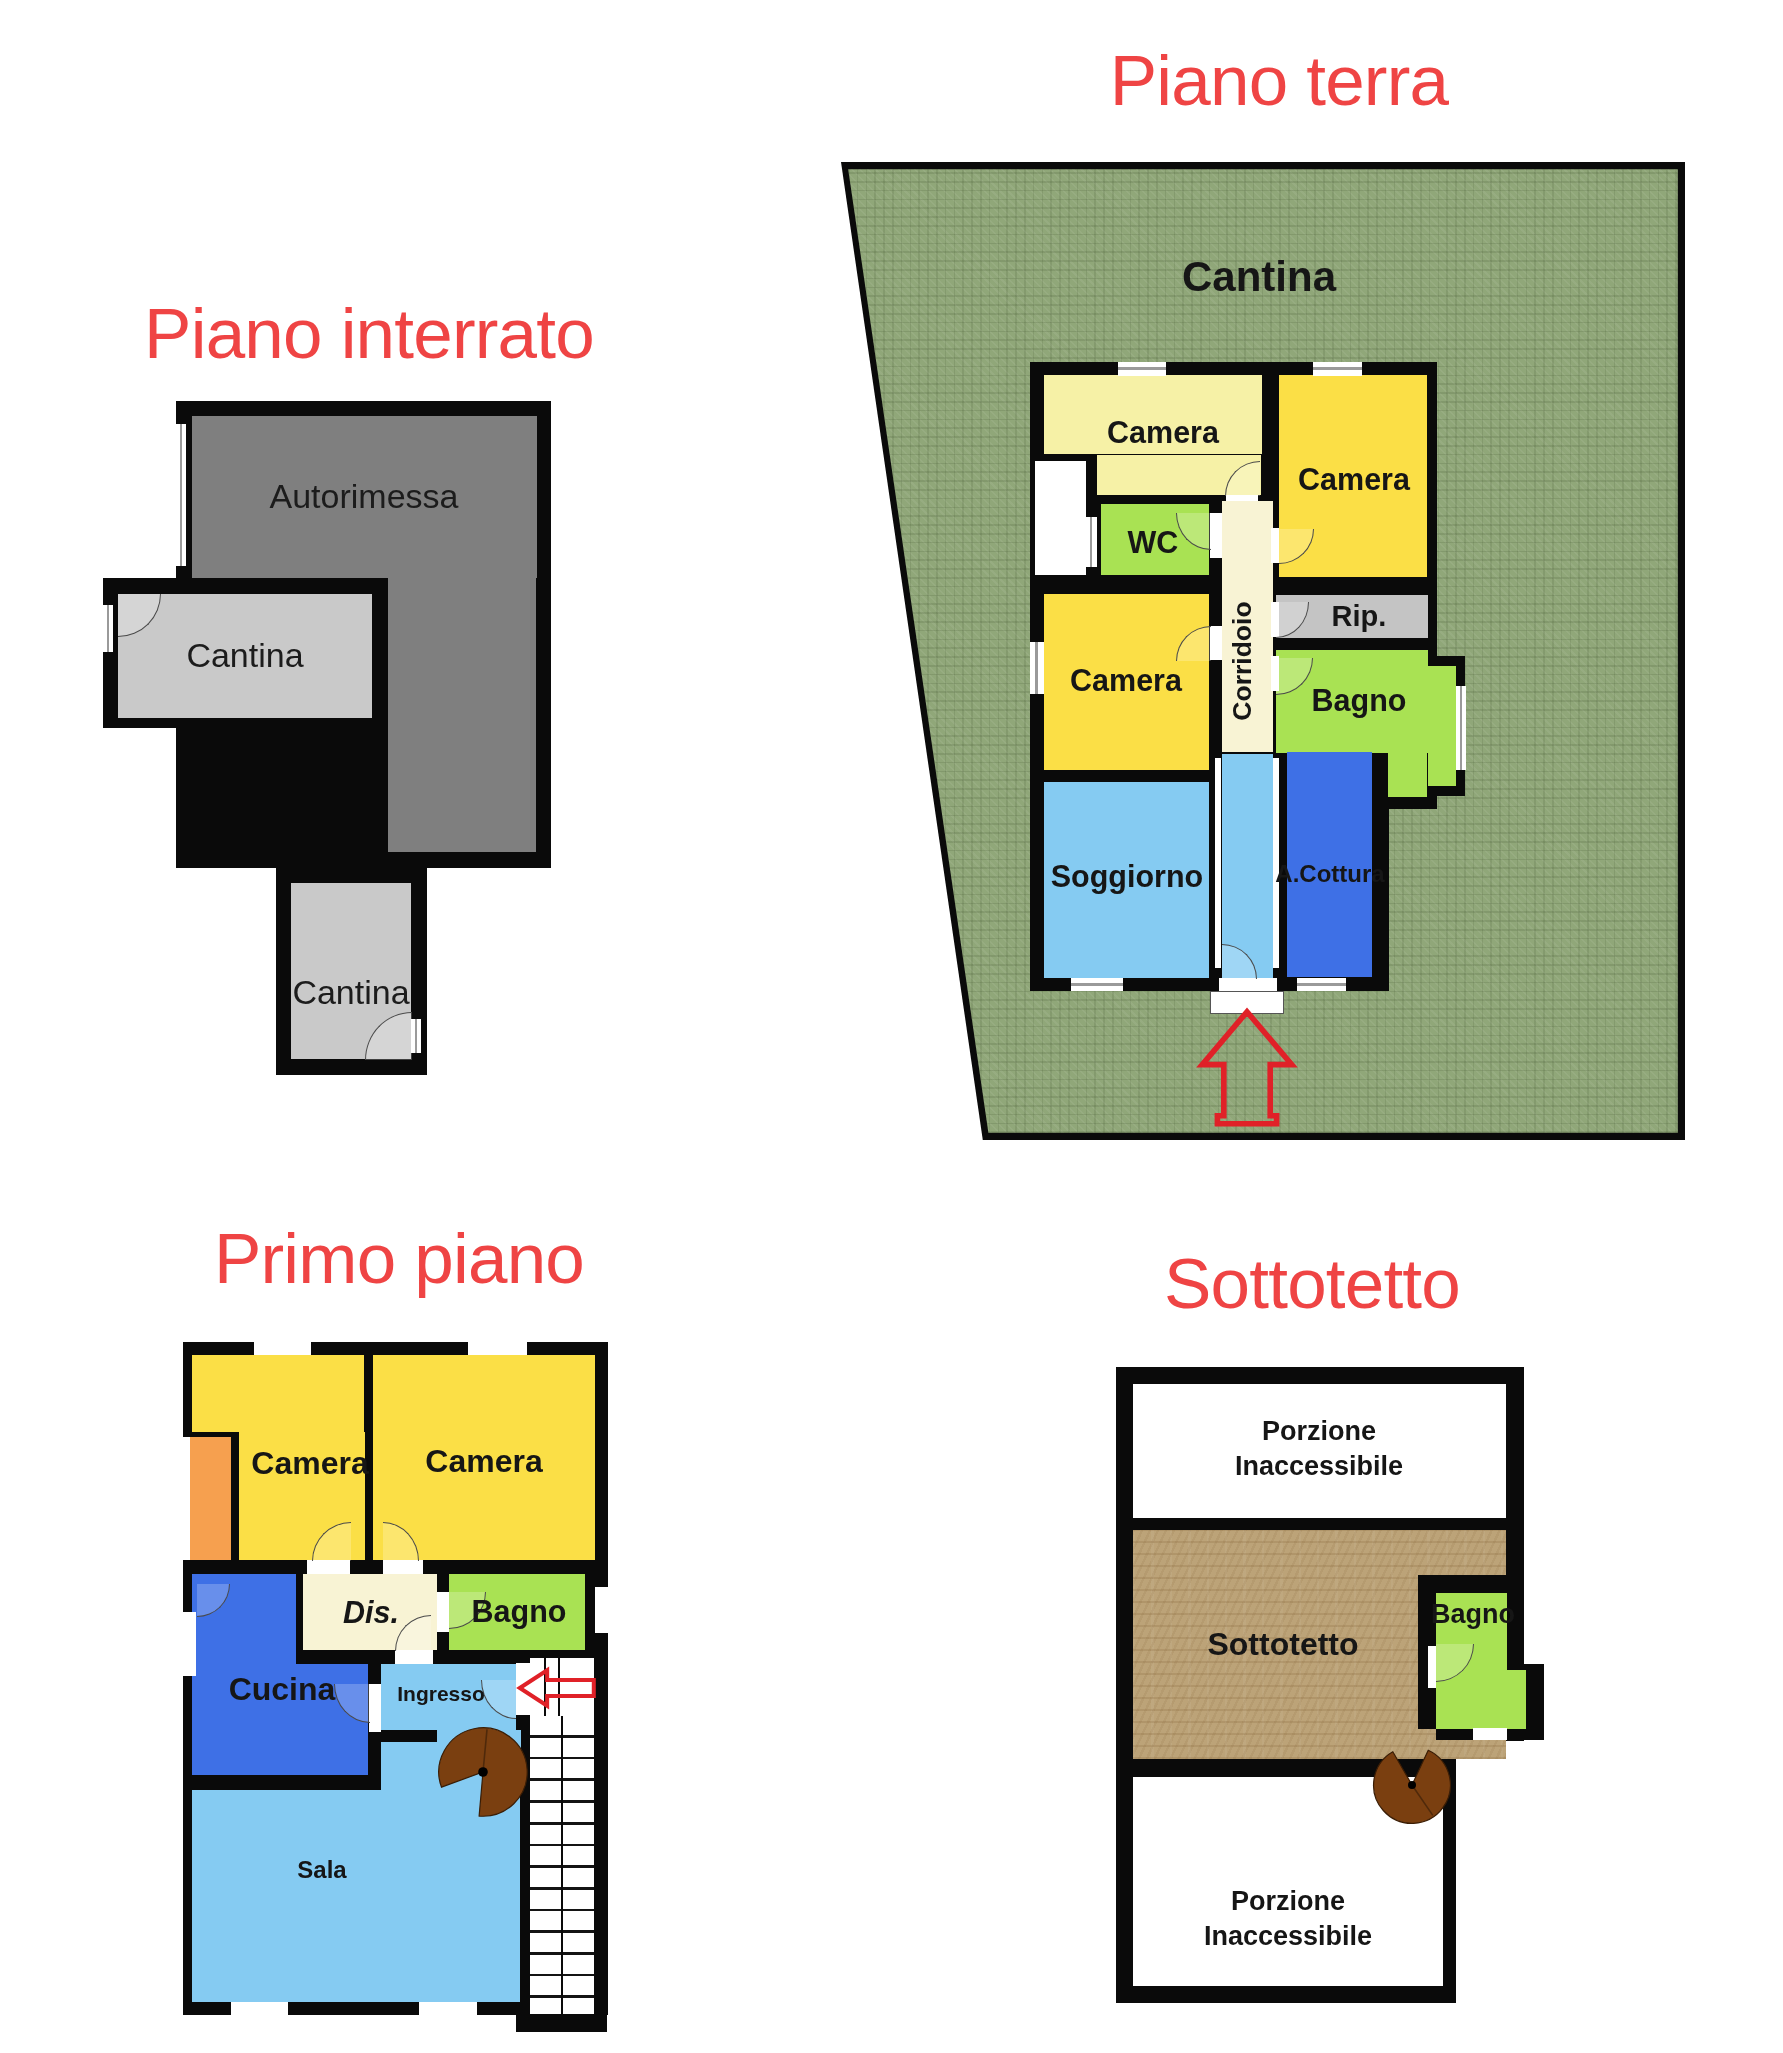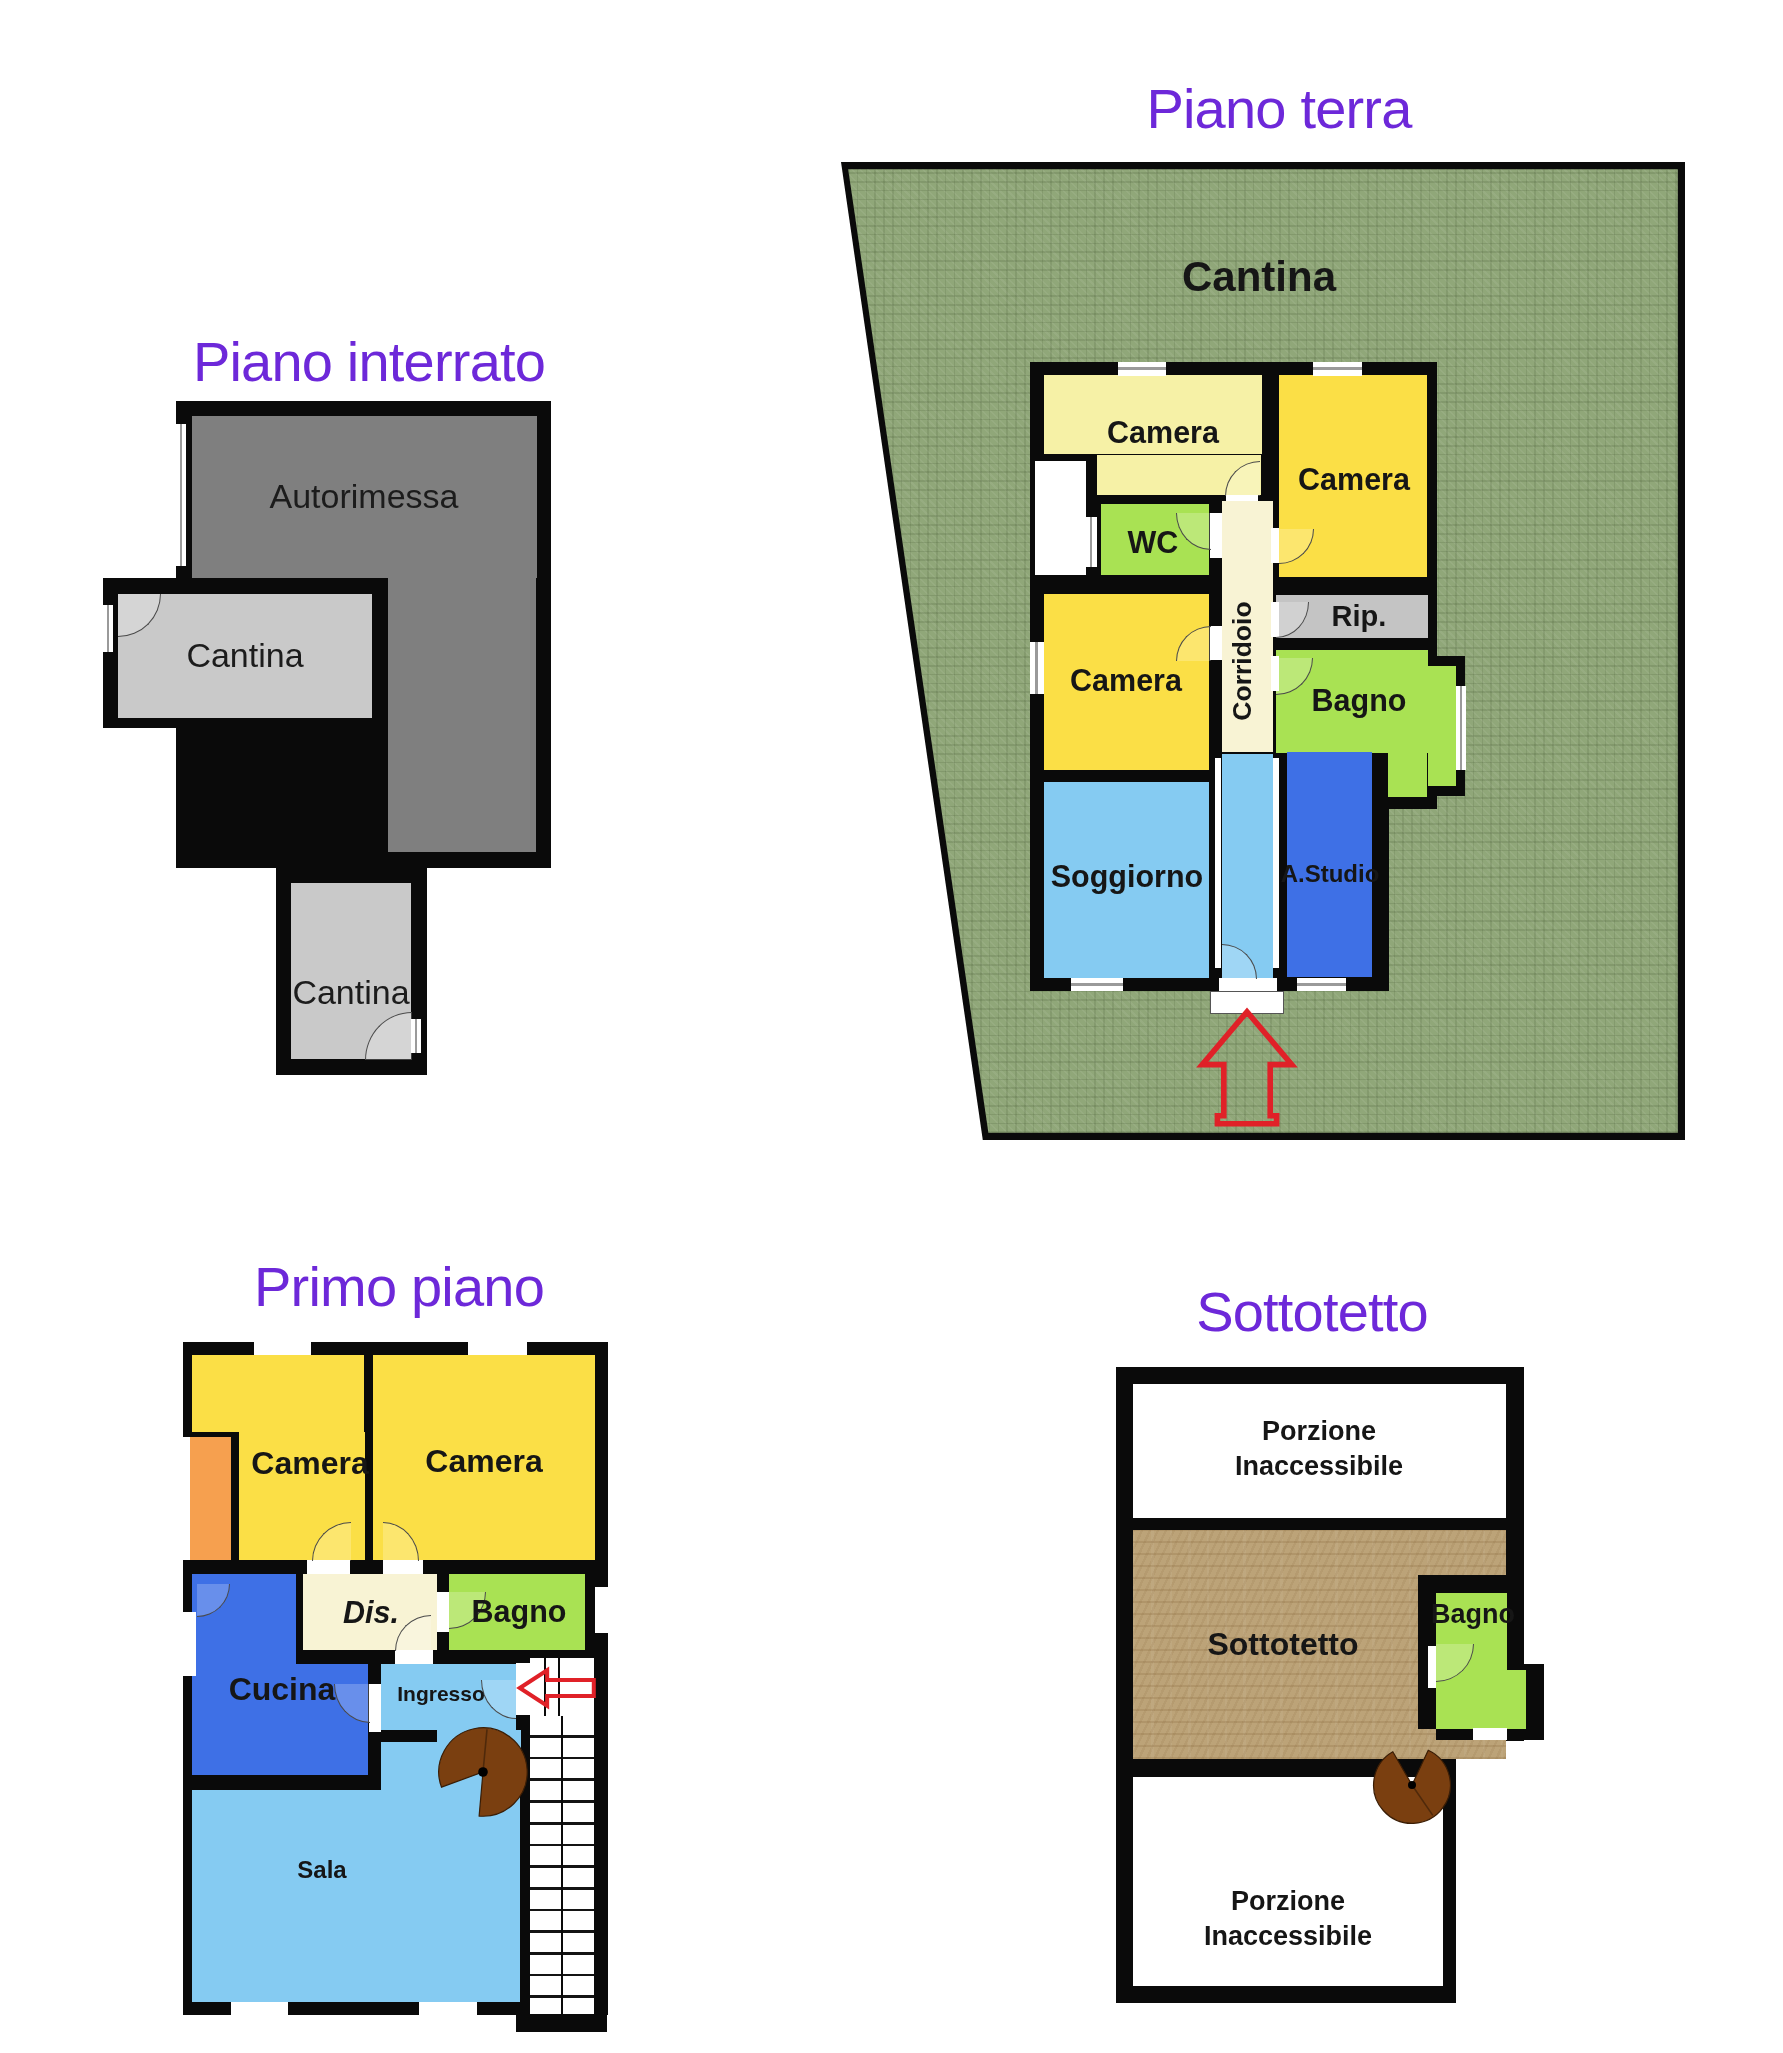--- a/index.html
+++ b/index.html
@@ -14,22 +14,22 @@
   .arc{position:absolute;background:rgba(255,255,255,0.22);}
   .arc-tl{border-top:1.6px solid #4a4a4a;border-left:1.6px solid #4a4a4a;border-top-left-radius:100%;}
   .arc-tr{border-top:1.6px solid #4a4a4a;border-right:1.6px solid #4a4a4a;border-top-right-radius:100%;}
   .arc-bl{border-bottom:1.6px solid #4a4a4a;border-left:1.6px solid #4a4a4a;border-bottom-left-radius:100%;}
   .arc-br{border-bottom:1.6px solid #4a4a4a;border-right:1.6px solid #4a4a4a;border-bottom-right-radius:100%;}
   .lbl{position:absolute;transform:translate(-50%,-50%);font-weight:700;color:#161616;
        white-space:nowrap;text-align:center;}
   .lbl.vert{transform:translate(-50%,-50%) rotate(-90deg);}
   .lbl.reg{font-weight:400;color:#1c1c1c;}
   .lbl.wrap{white-space:normal;width:241px;line-height:1.28;}
-  .title{position:absolute;transform:translate(-50%,-50%);font-size:56px;font-weight:400;
-         color:#6d28d9;letter-spacing:-0.8px;white-space:nowrap;margin-top:28px;}
+  .title{position:absolute;transform:translate(-50%,-50%);font-size:71px;font-weight:400;
+         color:#ef4444;letter-spacing:-0.8px;white-space:nowrap;}
   .garden-tex{background-color:#90A779;background-image:
     repeating-linear-gradient(0deg,rgba(58,76,40,.16) 0 1.6px,transparent 1.6px 8.8px),
     repeating-linear-gradient(90deg,rgba(58,76,40,.14) 0 1.6px,transparent 1.6px 8.8px),
     repeating-linear-gradient(45deg,rgba(255,255,255,.06) 0 1.6px,transparent 1.6px 5.6px);}
   .brown-tex{background-color:#BCA378;background-image:
     repeating-linear-gradient(0deg,rgba(120,85,40,.18) 0 1.6px,transparent 1.6px 12px),
     repeating-linear-gradient(90deg,rgba(255,255,255,.05) 0 2.4px,transparent 2.4px 18.4px),
     repeating-linear-gradient(115deg,rgba(120,85,40,.10) 0 2.4px,transparent 2.4px 7.2px);}
   .porch{position:absolute;background:#fff;border:1.6px solid #555;box-sizing:border-box;}
   .tread-flight{position:absolute;background:repeating-linear-gradient(180deg,#ffffff 0 19px,#141414 19px 21.7px);}
@@ -128,21 +128,21 @@
 
     
     <div class="lbl" style="left:1163px;top:432px;font-size:30.5px;">Camera</div>
     <div class="lbl" style="left:1354px;top:479px;font-size:30.5px;">Camera</div>
     <div class="lbl" style="left:1153px;top:542px;font-size:30.5px;">WC</div>
     <div class="lbl" style="left:1359px;top:616px;font-size:29px;">Rip.</div>
     <div class="lbl" style="left:1126px;top:680px;font-size:30.5px;">Camera</div>
     <div class="lbl vert" style="left:1242px;top:661px;font-size:26.5px;">Corridoio</div>
     <div class="lbl" style="left:1359px;top:700px;font-size:30.5px;">Bagno</div>
     <div class="lbl" style="left:1127px;top:876px;font-size:30.5px;">Soggiorno</div>
-    <div class="lbl" style="left:1330px;top:874px;font-size:24px;">A.Studio</div>
+    <div class="lbl" style="left:1330px;top:874px;font-size:24px;">A.Cottura</div>
 
     
     <svg style="left:1195px;top:1007px;" width="104" height="120" viewBox="0 0 130 150">
       <polygon points="65,6 121,72 94,72 94,136 102,136 102,146 28,146 28,136 36,136 36,72 9,72" fill="none" stroke="#E02128" stroke-width="7"></polygon>
     </svg>
   </div>
 
   
   <div style="display:contents">
     <div class="title" style="left:399px;top:1258px;">Primo piano</div>

